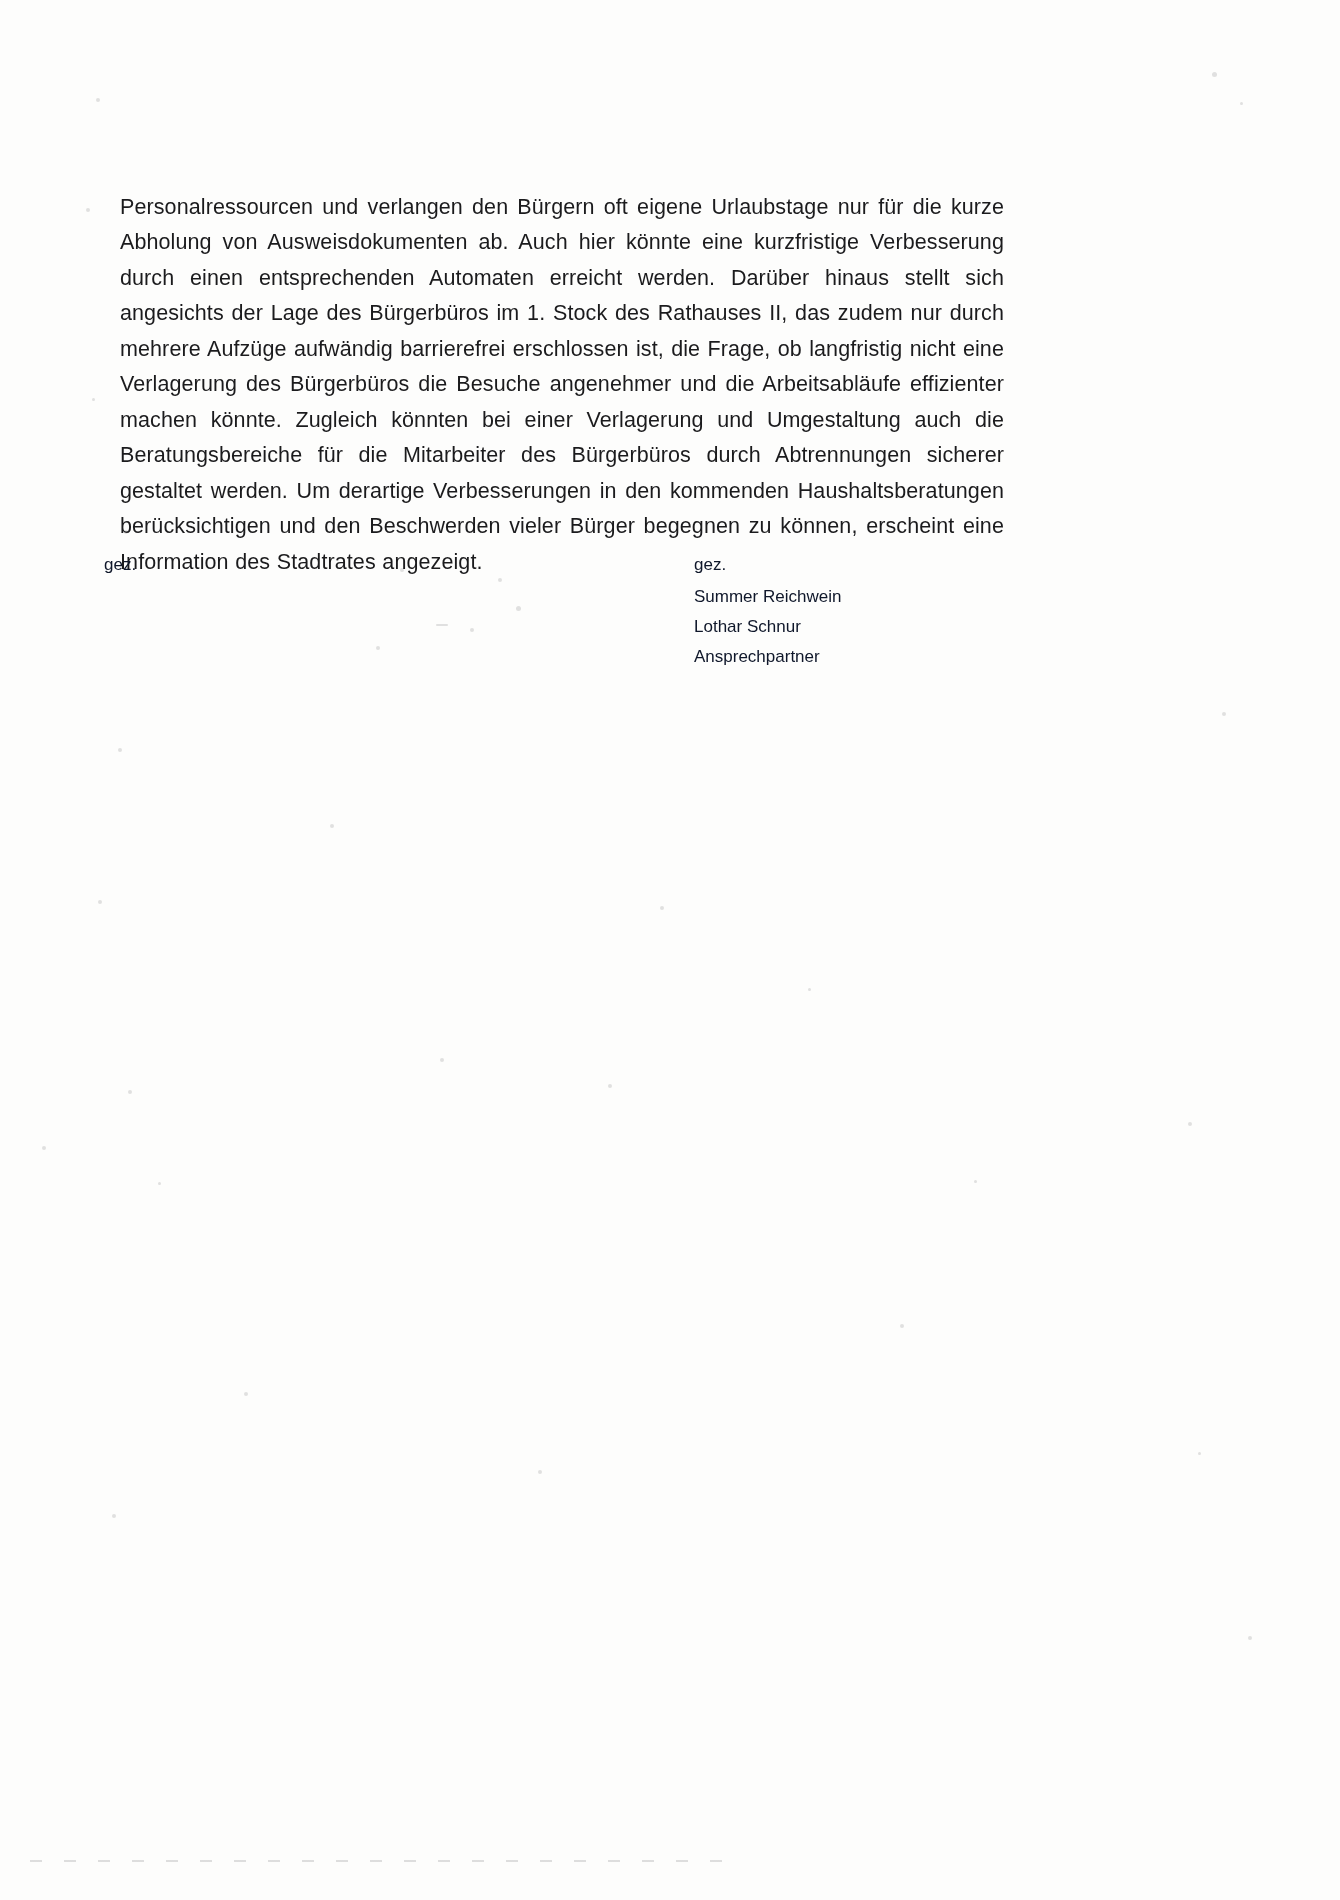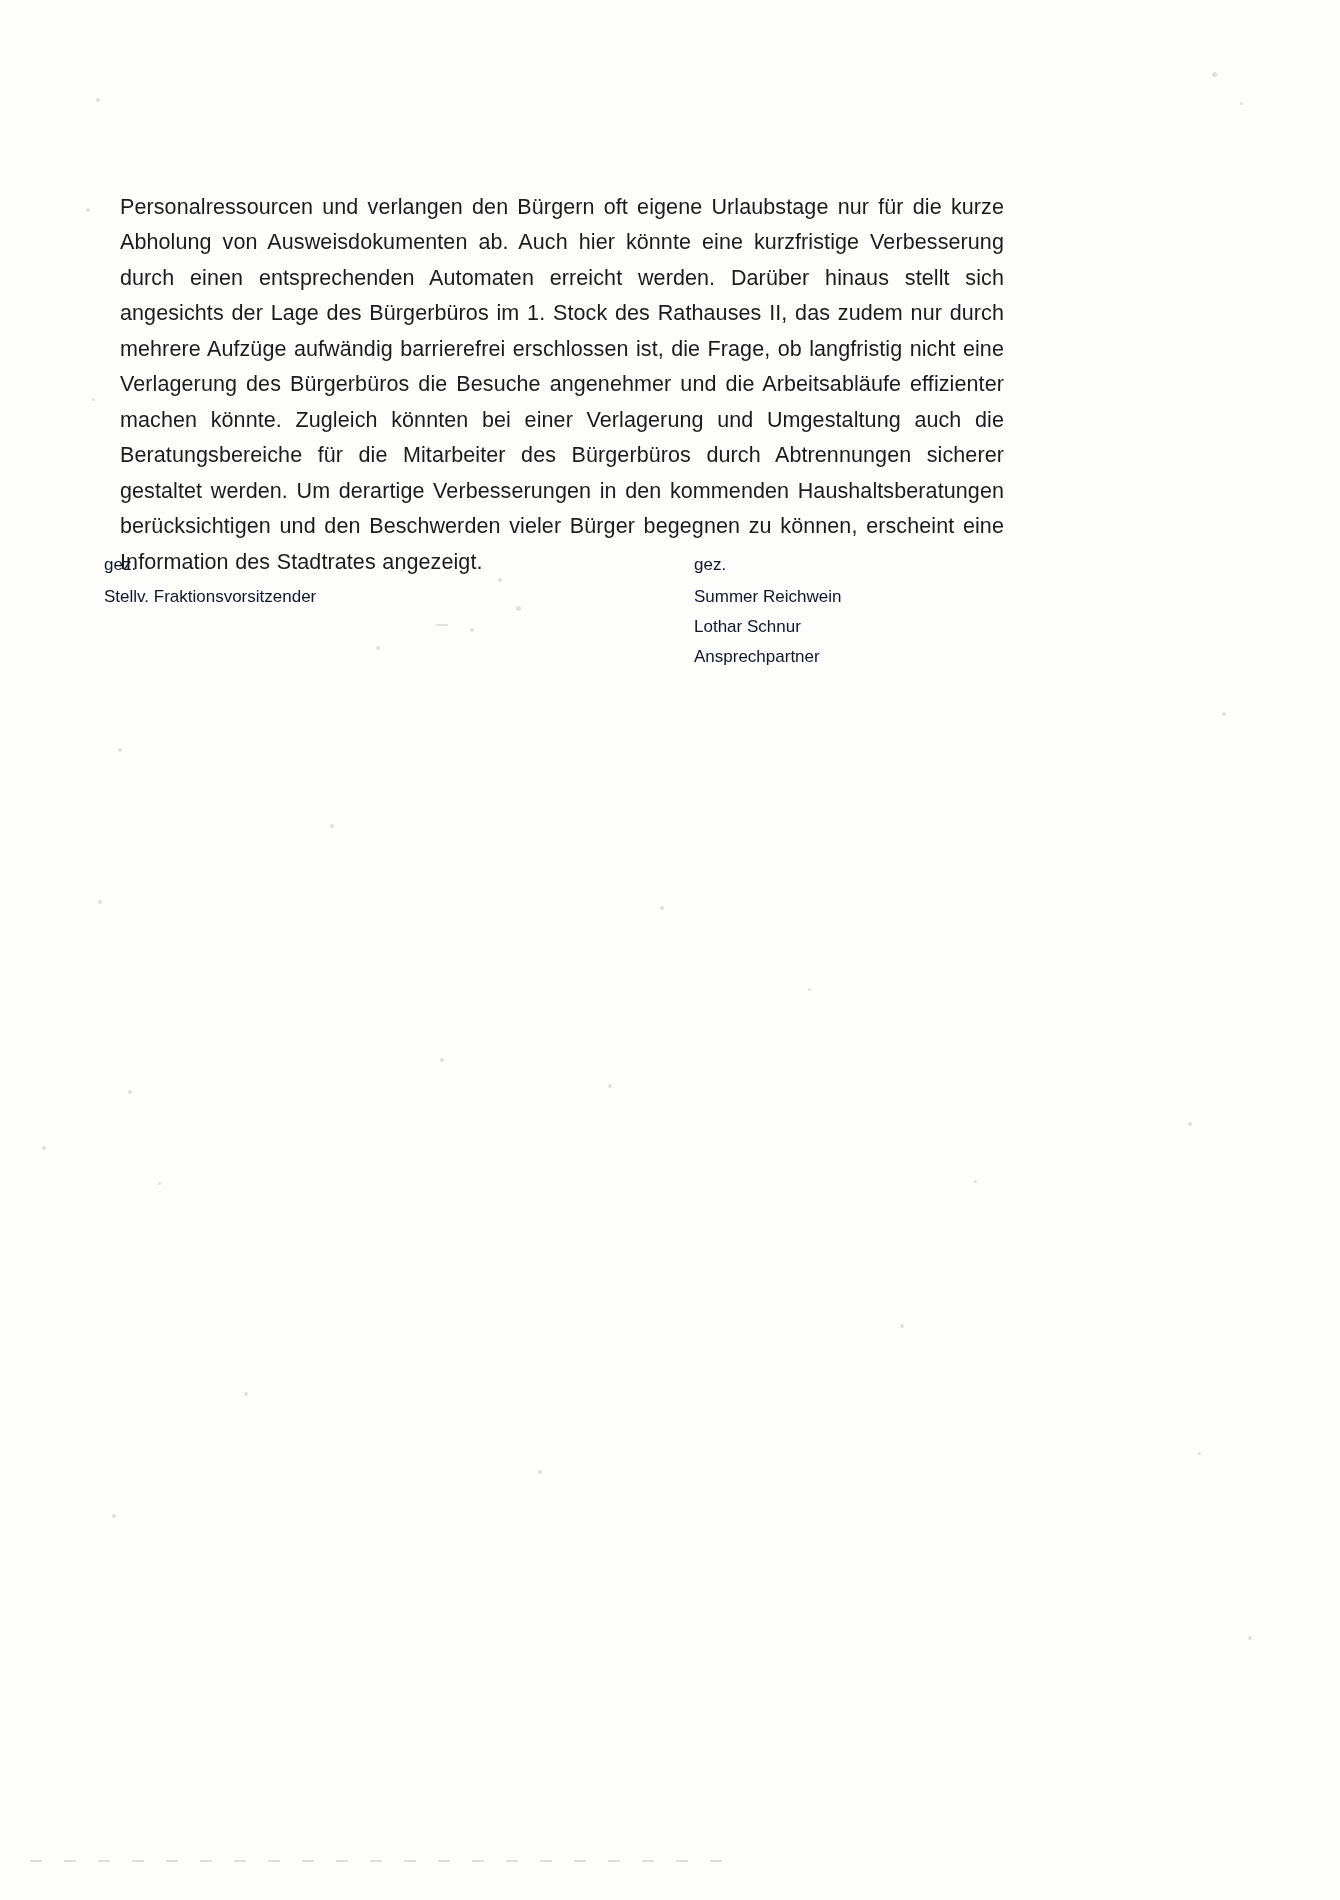--- a/index.html
+++ b/index.html
@@ -106,21 +106,20 @@
   <div class="speck" style="left:1198px;top:1452px;width:3px;height:3px;"></div>
   <div class="speck" style="left:1248px;top:1636px;width:4px;height:4px;"></div>
 
   <div class="content">
     <p class="body-text">Personalressourcen und verlangen den Bürgern oft eigene Urlaubstage nur für die kurze Abholung von Ausweisdokumenten ab. Auch hier könnte eine kurzfristige Verbesserung durch einen entsprechenden Automaten erreicht werden. Darüber hinaus stellt sich angesichts der Lage des Bürgerbüros im 1. Stock des Rathauses II, das zudem nur durch mehrere Aufzüge aufwändig barrierefrei erschlossen ist, die Frage, ob langfristig nicht eine Verlagerung des Bürgerbüros die Besuche angenehmer und die Arbeitsabläufe effizienter machen könnte. Zugleich könnten bei einer Verlagerung und Umgestaltung auch die Beratungsbereiche für die Mitarbeiter des Bürgerbüros durch Abtrennungen sicherer gestaltet werden. Um derartige Verbesserungen in den kommenden Haushaltsberatungen berücksichtigen und den Beschwerden vieler Bürger begegnen zu können, erscheint eine Information des Stadtrates angezeigt.</p>
   </div>
 
   <div class="signatures">
     <div class="sig-col sig-left">
       <div class="sig-line">gez.</div>
-      <div class="sig-line">Stellv. Fraktionsvorsitzender</div>
     </div>
     <div class="sig-col sig-right">
       <div class="sig-line">gez.</div>
       <div class="sig-line">Summer Reichwein</div>
       <div class="sig-line">Lothar Schnur</div>
       <div class="sig-line">Ansprechpartner</div>
     </div>
   </div>
 
   <div class="footer-dash"></div>

